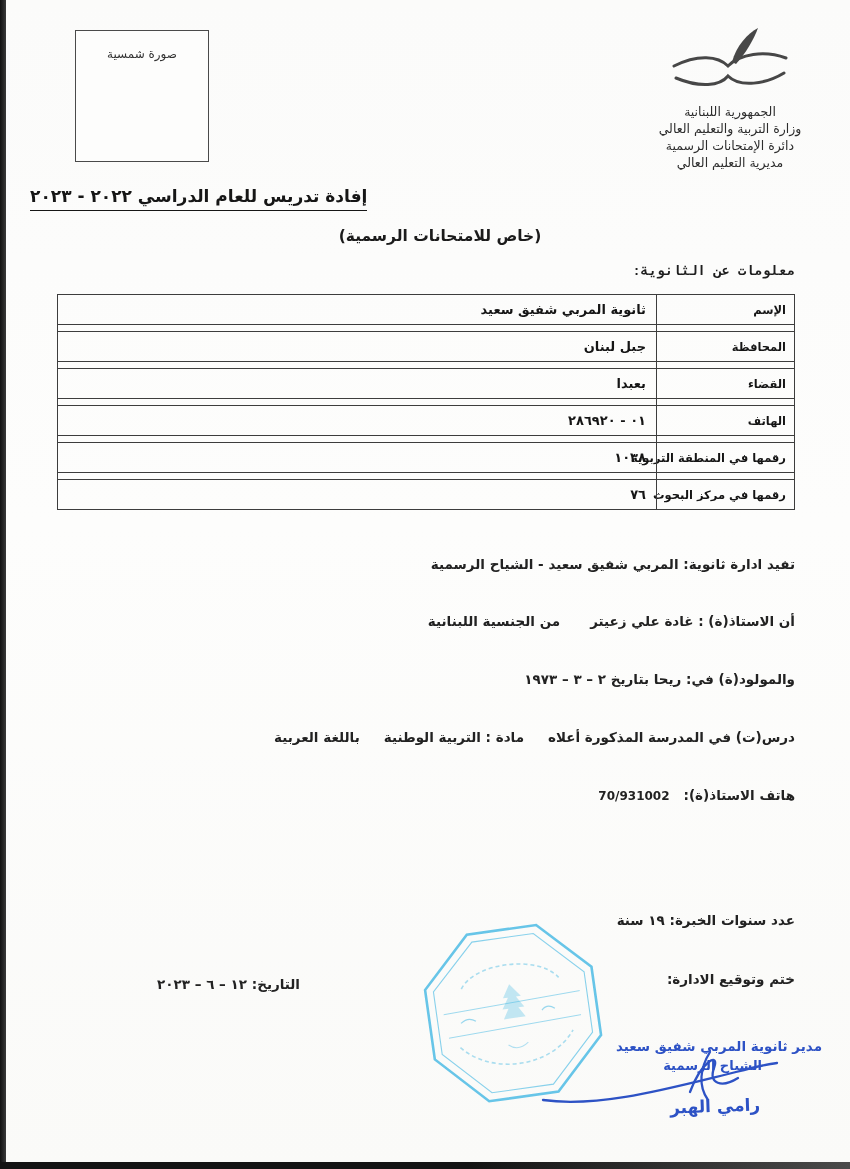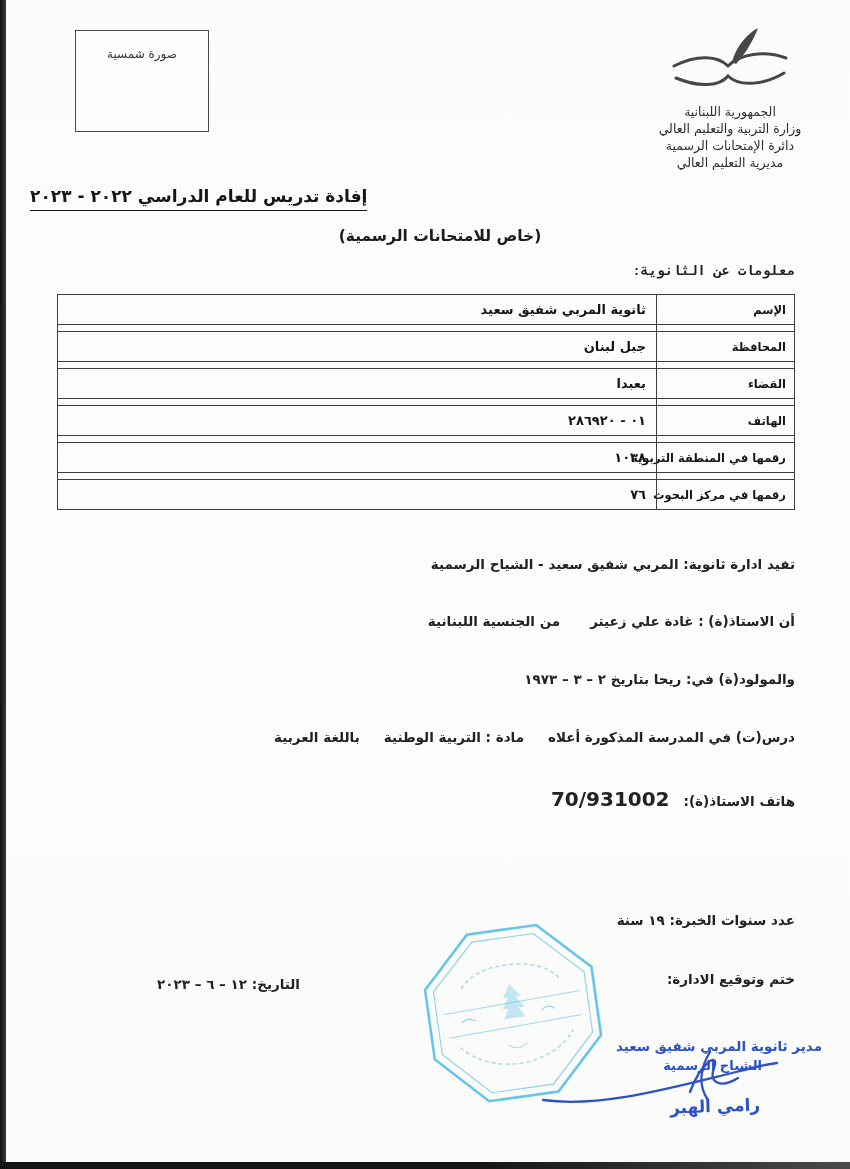--- a/index.html
+++ b/index.html
@@ -1,21 +1,21 @@
 <!DOCTYPE html>
 <html lang="ar" dir="rtl"><head>
 <meta charset="utf-8">
 <style>
   html,body{margin:0;padding:0;}
   body{width:850px;height:1169px;background:#e9e9e9;font-family:"DejaVu Sans",sans-serif;}
   .page{position:relative;width:850px;height:1169px;margin:0;background:linear-gradient(180deg,#fbfbfa,#fdfdfc 45%,#fafaf8);overflow:hidden;direction:rtl;color:#1f1f1f;}
   .edge-left{position:absolute;left:0;top:0;width:6px;height:100%;background:linear-gradient(to right,#101010,#3a3a3a);z-index:20;}
   .edge-bottom{position:absolute;left:0;bottom:0;width:100%;height:7px;background:linear-gradient(to right,#131313 55%,#4a4a4a);z-index:20;}
 
-  .photo-box{position:absolute;left:75px;top:30px;width:134px;height:102px;border:1px solid #4a4a4a;box-sizing:border-box;text-align:center;padding-top:16px;font-size:12px;color:#333;background:#fdfdfc;}
+  .photo-box{position:absolute;left:75px;top:30px;width:134px;height:132px;border:1px solid #4a4a4a;box-sizing:border-box;text-align:center;padding-top:16px;font-size:12px;color:#333;background:#fdfdfc;}
 
   .letterhead{position:absolute;left:610px;top:24px;width:240px;text-align:center;}
   .logo{display:block;margin:0 auto 3px auto;}
   .lh-line{font-size:12.5px;line-height:17px;color:#2d2d2d;}
 
   .title-main{position:absolute;left:30px;right:0;top:186px;text-align:left;font-size:17px;font-weight:bold;color:#161616;}
   .title-main span{border-bottom:1.5px solid #161616;padding-bottom:4px;}
   .title-sub{position:absolute;left:30px;right:0;top:227px;text-align:center;font-size:15.5px;font-weight:bold;color:#1b1b1b;}
 
   .tbl-heading{position:absolute;right:55px;top:262px;font-size:13.5px;font-weight:bold;font-family:Liberation Mono, monospace;}
@@ -27,21 +27,21 @@
   .vline{position:absolute;top:0;height:216px;width:1px;background:#3d3d3d;}
   .vl-right{right:0;}
   .vl-div{right:138px;}
   .vl-left{left:0;}
 
   .section-title{position:absolute;left:0;right:0;top:524px;text-align:center;font-size:15px;font-weight:bold;color:#141414;}
   .section-title span{border-bottom:1.5px solid #141414;padding-bottom:3px;}
 
   .bline{position:absolute;right:55px;font-size:13.5px;font-weight:bold;color:#222;white-space:nowrap;}
   .flexline{display:flex;align-items:baseline;}
-  .ltr-num{direction:ltr;unicode-bidi:isolate;font-size:20px;}
+  .ltr-num{direction:ltr;unicode-bidi:isolate;font-size:12px;}
 
   .stamp{position:absolute;left:416px;top:912px;transform:rotate(-8deg);z-index:3;}
   .sig-svg{position:absolute;left:540px;top:1042px;z-index:5;}
   .sig-line1{position:absolute;right:28px;top:1038px;font-size:13.5px;font-weight:bold;color:#2d52c5;z-index:4;white-space:nowrap;}
   .sig-line2{position:absolute;right:88px;top:1058px;font-size:13px;font-weight:bold;color:#2d52c5;z-index:4;white-space:nowrap;}
   .sig-name{position:absolute;right:90px;top:1096px;font-size:17px;font-weight:bold;color:#2d52c5;transform:rotate(-2deg);z-index:6;white-space:nowrap;}
 </style>
 </head>
 <body>
 

